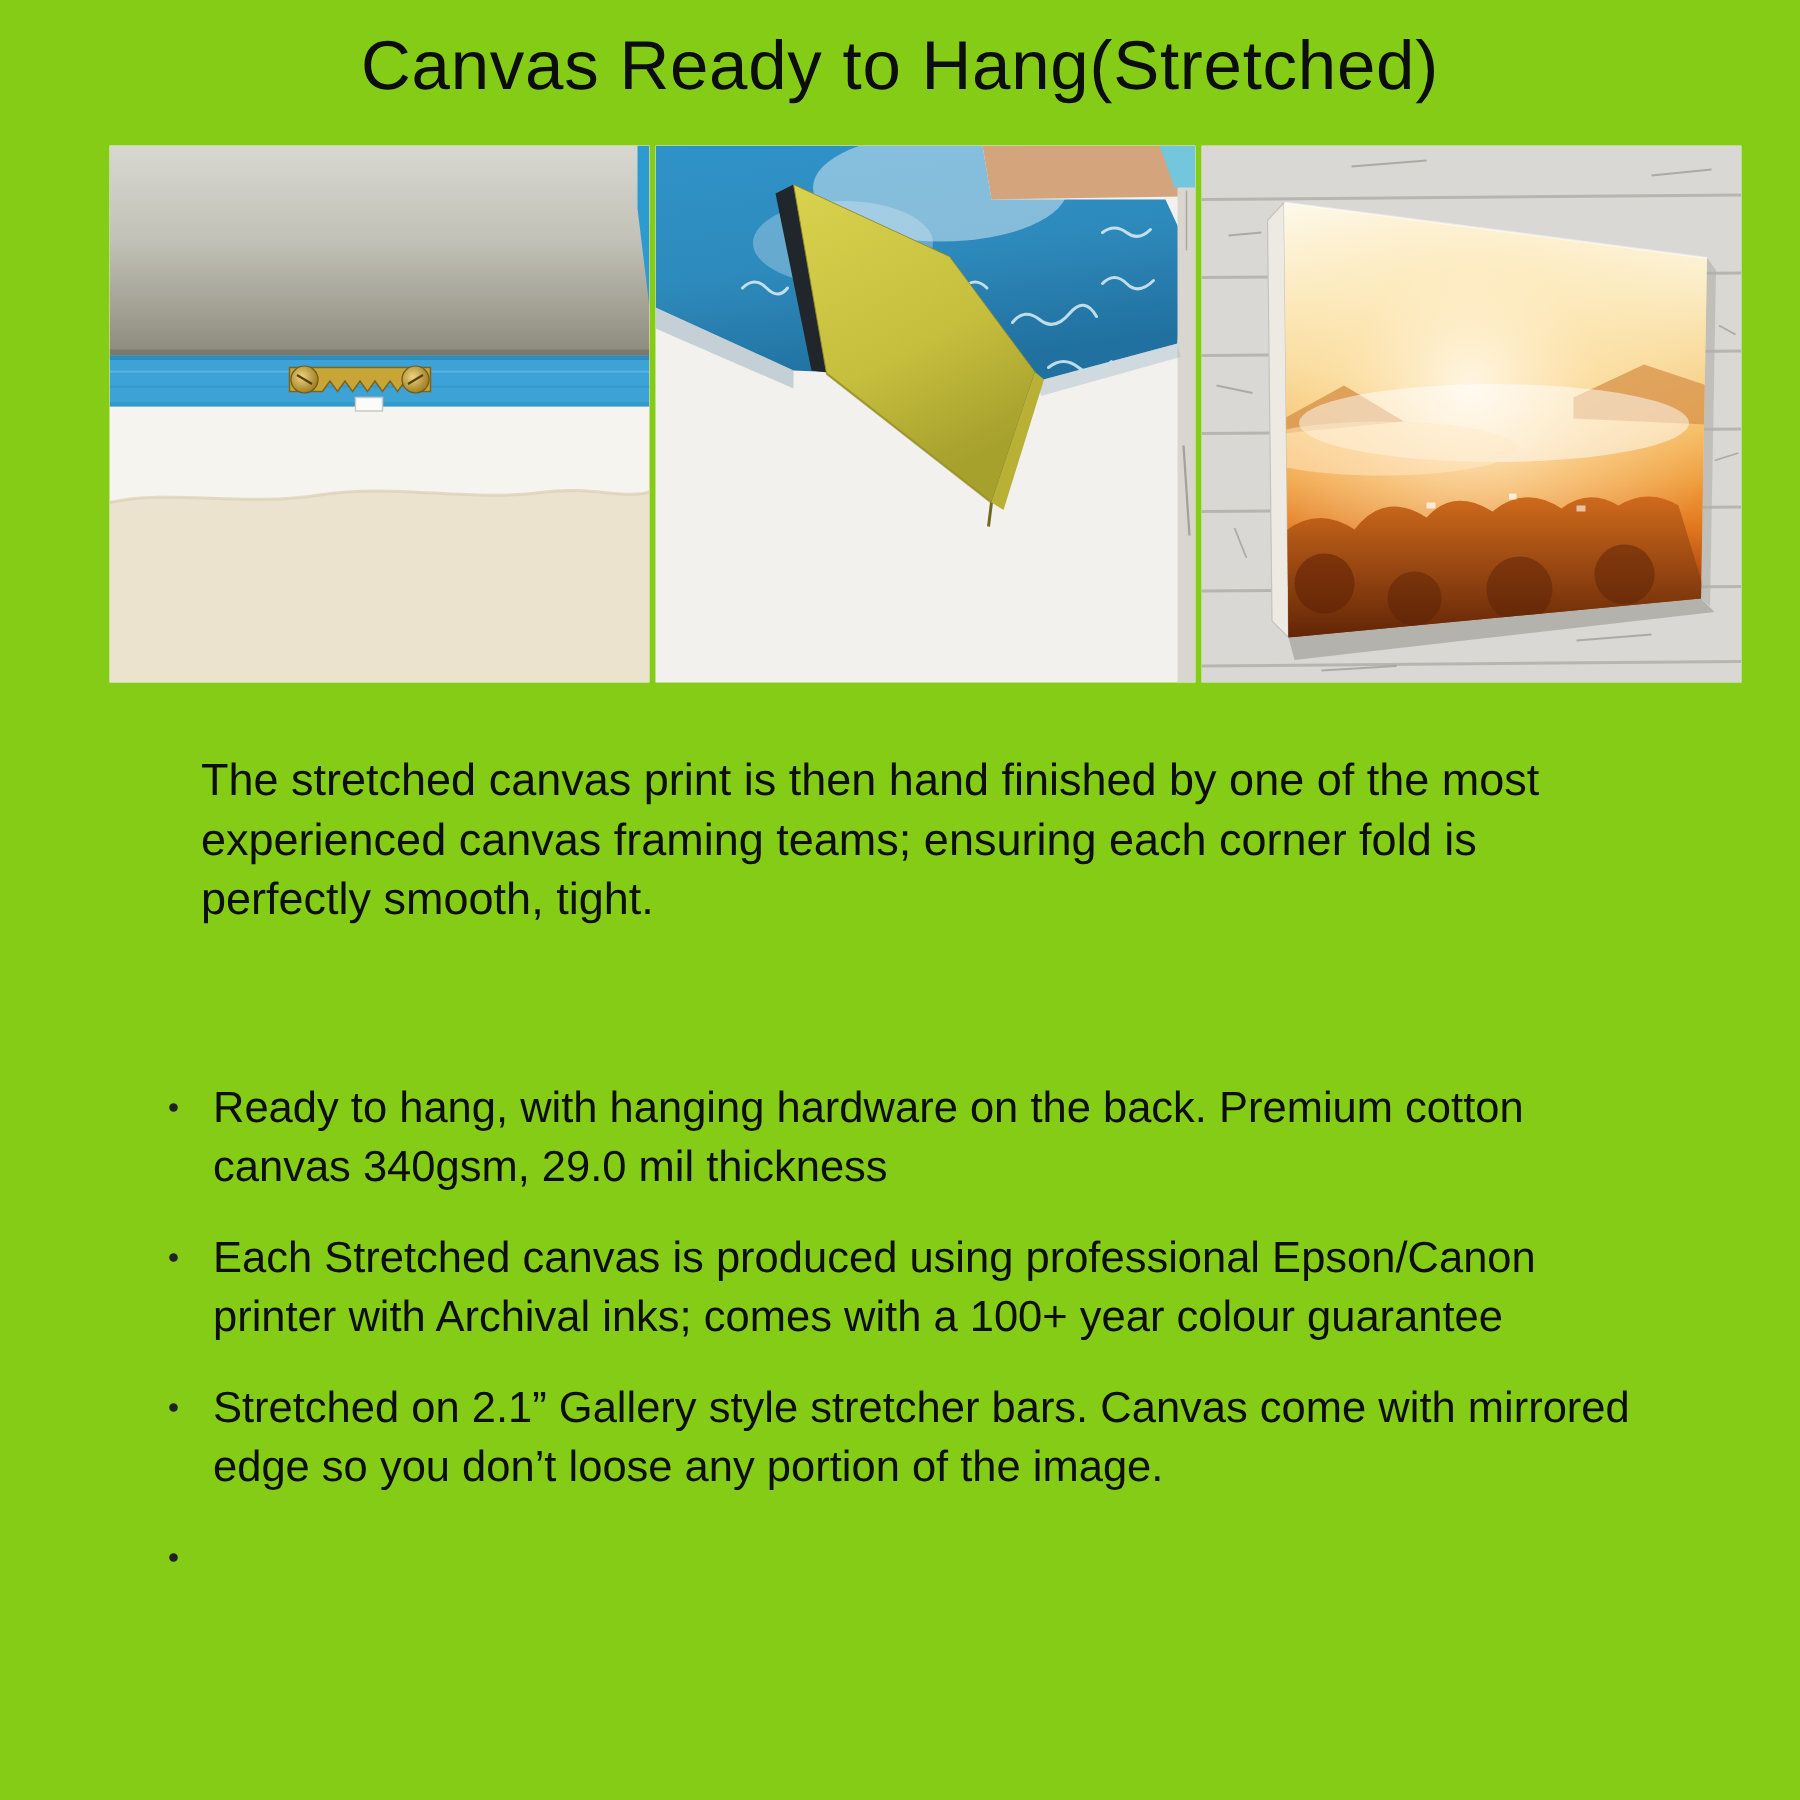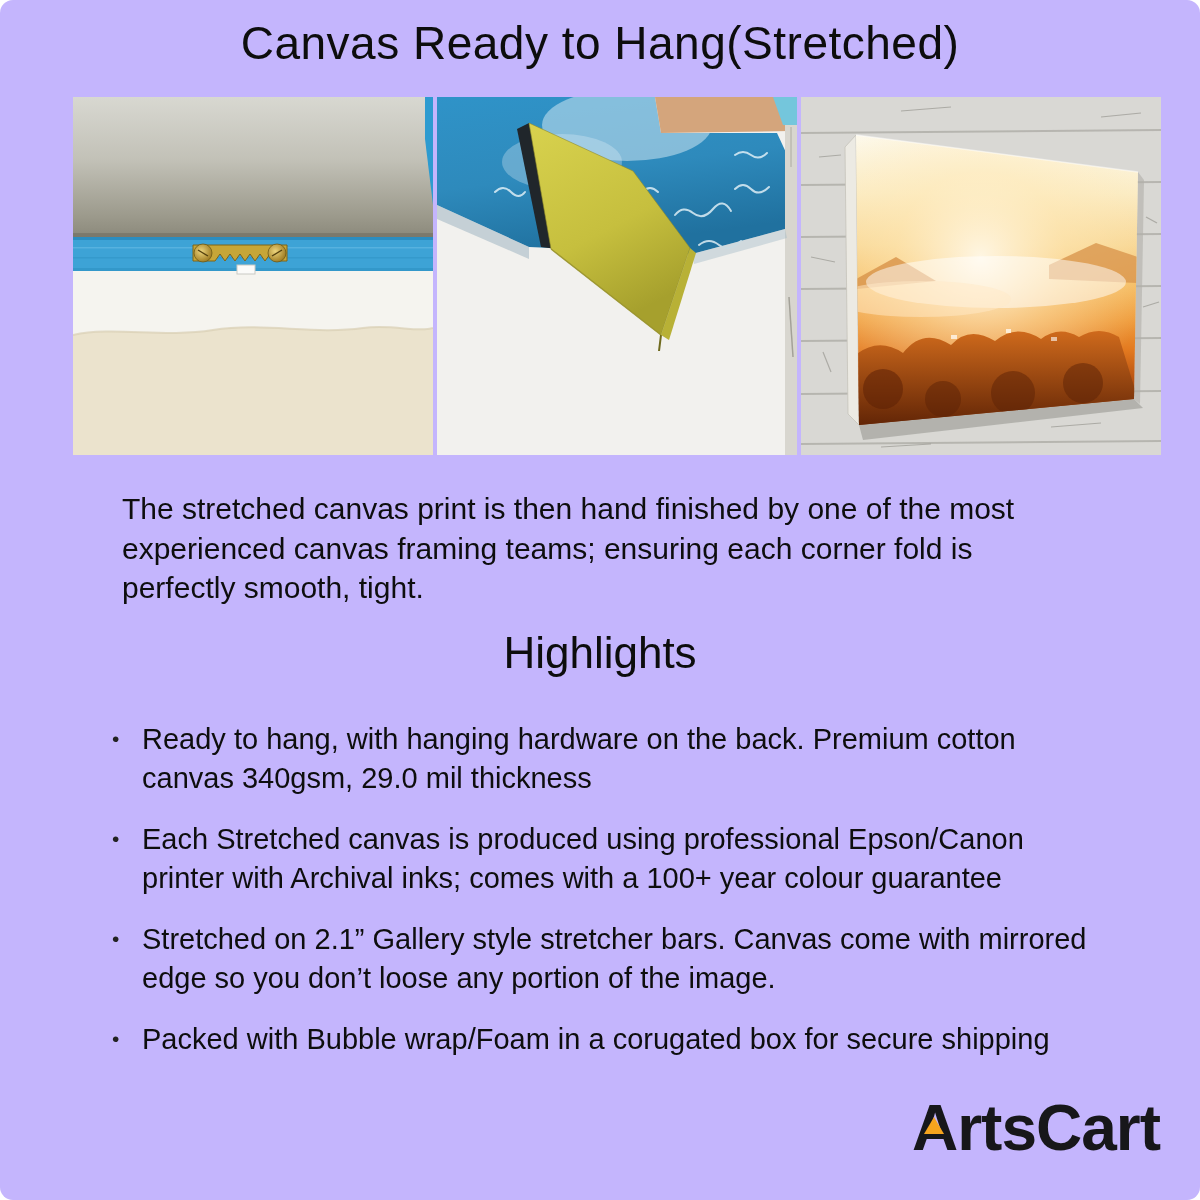--- a/index.html
+++ b/index.html
@@ -1,26 +1,26 @@
 <!DOCTYPE html>
 <html><head>
 <meta charset="utf-8">
 <style>
   html,body{margin:0;padding:0;background:#ffffff;}
   body{width:1200px;height:1200px;font-family:"Liberation Sans",sans-serif;color:#111;}
-  .page{position:relative;width:1200px;height:1200px;background:#c4b5fd;overflow:hidden;border-radius:13px;}
+  .page{position:relative;width:1200px;height:1200px;background:#84cc16;overflow:hidden;}
 
   .title{position:absolute;top:16px;left:0;width:100%;margin:0;text-align:center;
          font-size:46px;font-weight:400;letter-spacing:.5px;color:#0d0d0d;}
 
   .photos{position:absolute;top:97px;left:73px;display:flex;gap:4px;}
   .photo{width:360px;height:358px;margin:0;padding:0;overflow:hidden;background:#eee;}
   .photo svg{display:block;width:100%;height:100%;}
 
-  .desc{position:absolute;top:489px;left:122px;width:945px;margin:0;
+  .desc{position:absolute;top:489px;left:122px;width:945px;margin:12px;
         font-size:30px;line-height:1.32;color:#0e0e0e;}
 
   .heading{position:absolute;top:628px;left:0;width:100%;margin:0;text-align:center;
            font-size:44px;font-weight:400;color:#0d0d0d;}
 
   .bullets{position:absolute;top:720px;left:112px;margin:0;padding:0;list-style:none;width:1010px;}
   .bullets li{display:flex;align-items:flex-start;margin-bottom:23px;
               font-size:29px;line-height:1.33;color:#0e0e0e;}
   .bullet-marker{flex:0 0 30px;width:30px;font-size:21px;padding-top:5px;color:#222;}
   .btext{display:block;max-width:963px;}
@@ -187,38 +187,33 @@
           <rect x="205" y="232" width="5" height="4" fill="#fff" opacity="0.7"></rect>
           <rect x="250" y="240" width="6" height="4" fill="#fff" opacity="0.6"></rect>
         </g>
         <polyline points="55,38 337,75" fill="none" stroke="#ffffff" stroke-width="1.5" opacity="0.5"></polyline>
       </svg>
     </figure>
   </div>
 
   <p class="desc">The stretched canvas print is then hand finished by one of the most experienced canvas framing teams; ensuring each corner fold is perfectly smooth, tight.</p>
 
-  <h2 class="heading">Highlights</h2>
 
   <ul class="bullets">
     <li>
       <span class="bullet-marker">•</span>
       <span class="btext">Ready to hang,  with hanging hardware on the back.  Premium cotton canvas 340gsm, 29.0 mil thickness</span>
     </li>
     <li>
       <span class="bullet-marker">•</span>
       <span class="btext">Each Stretched canvas is produced using professional Epson/Canon printer with Archival inks; comes with a 100+ year colour guarantee</span>
     </li>
     <li>
       <span class="bullet-marker">•</span>
       <span class="btext">Stretched on 2.1” Gallery style stretcher bars. Canvas come with mirrored edge so you don’t loose any portion of the image.</span>
     </li>
     <li>
       <span class="bullet-marker">•</span>
-      <span class="btext">Packed with Bubble wrap/Foam in a corugated box for secure shipping</span>
     </li>
   </ul>
 
-  <div class="logo">
-    <span class="logo-a"><span class="tri"></span><span class="glyph">A</span></span><span>rtsCart</span>
-  </div>
 
 </div>
 
 </body></html>

